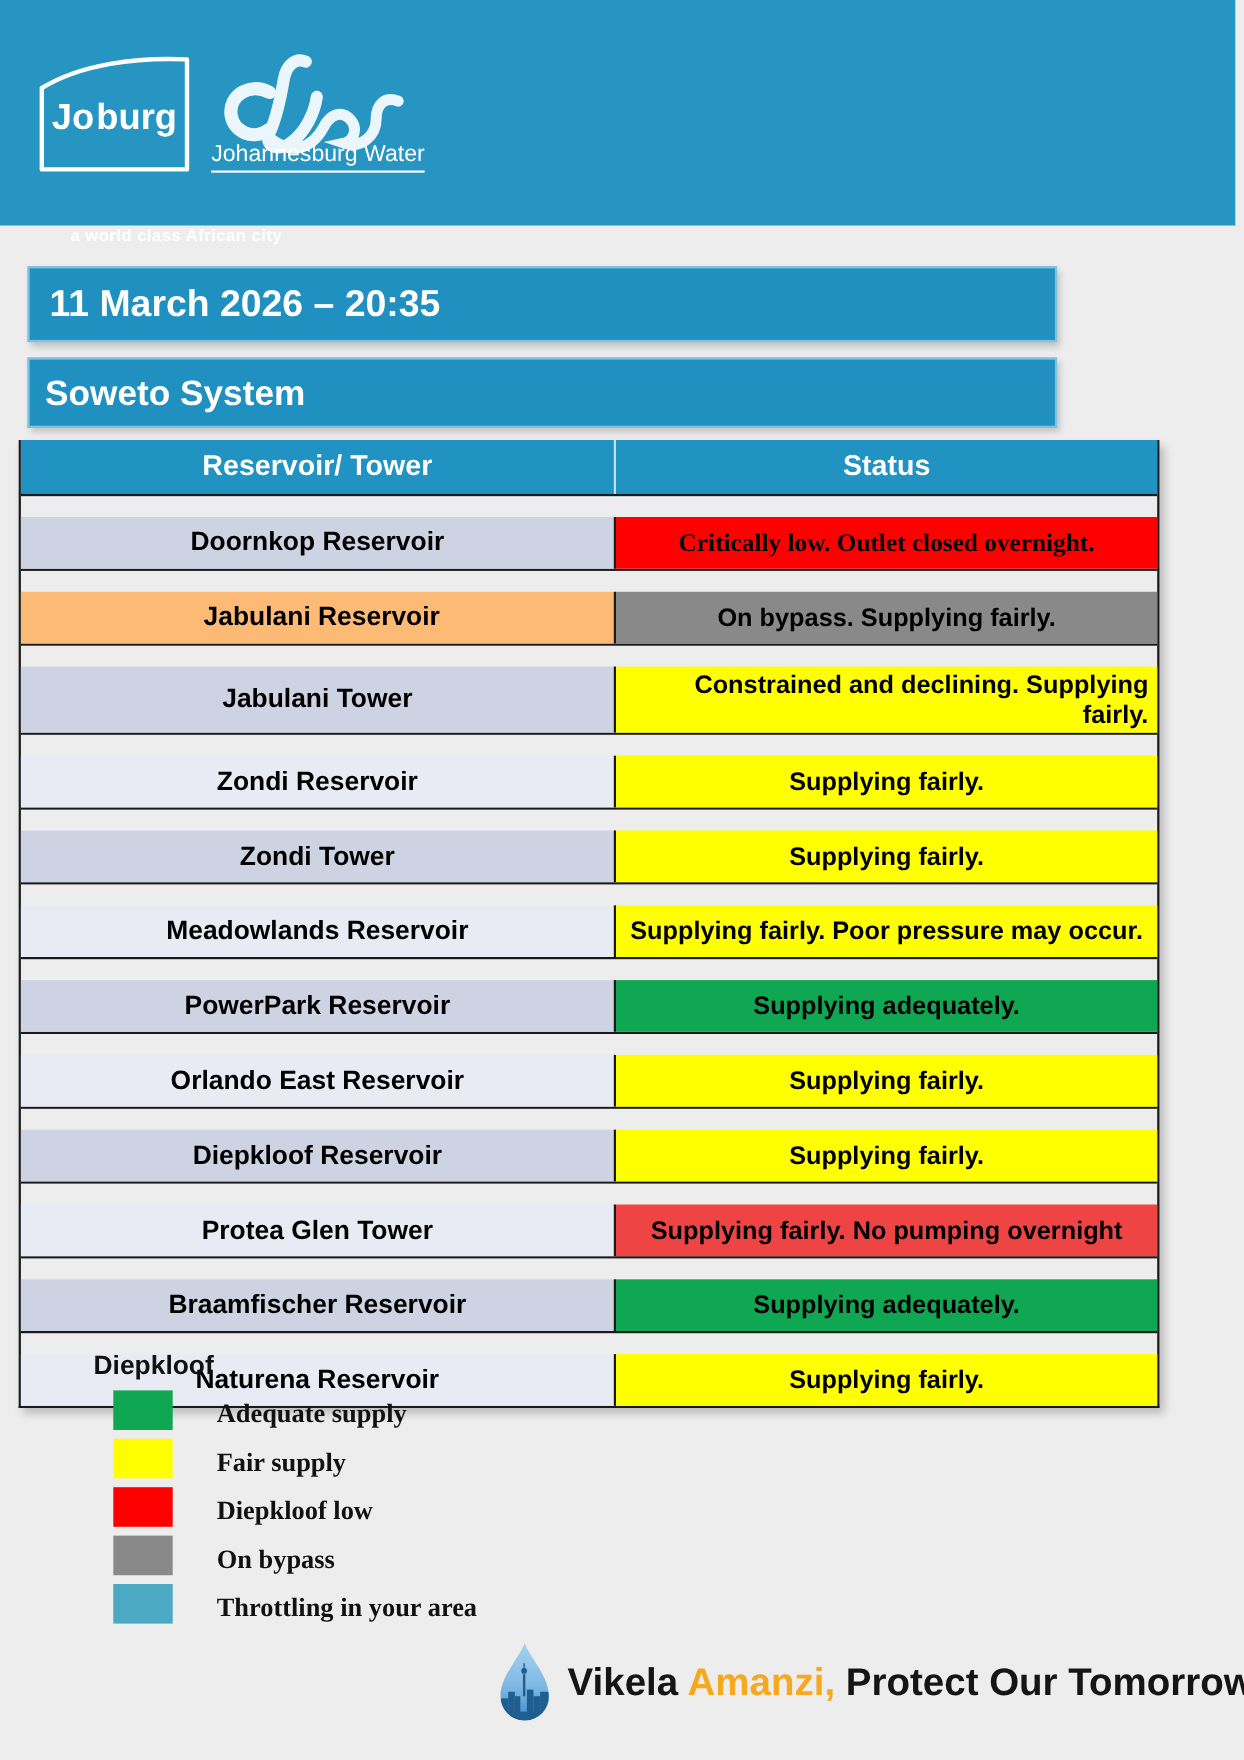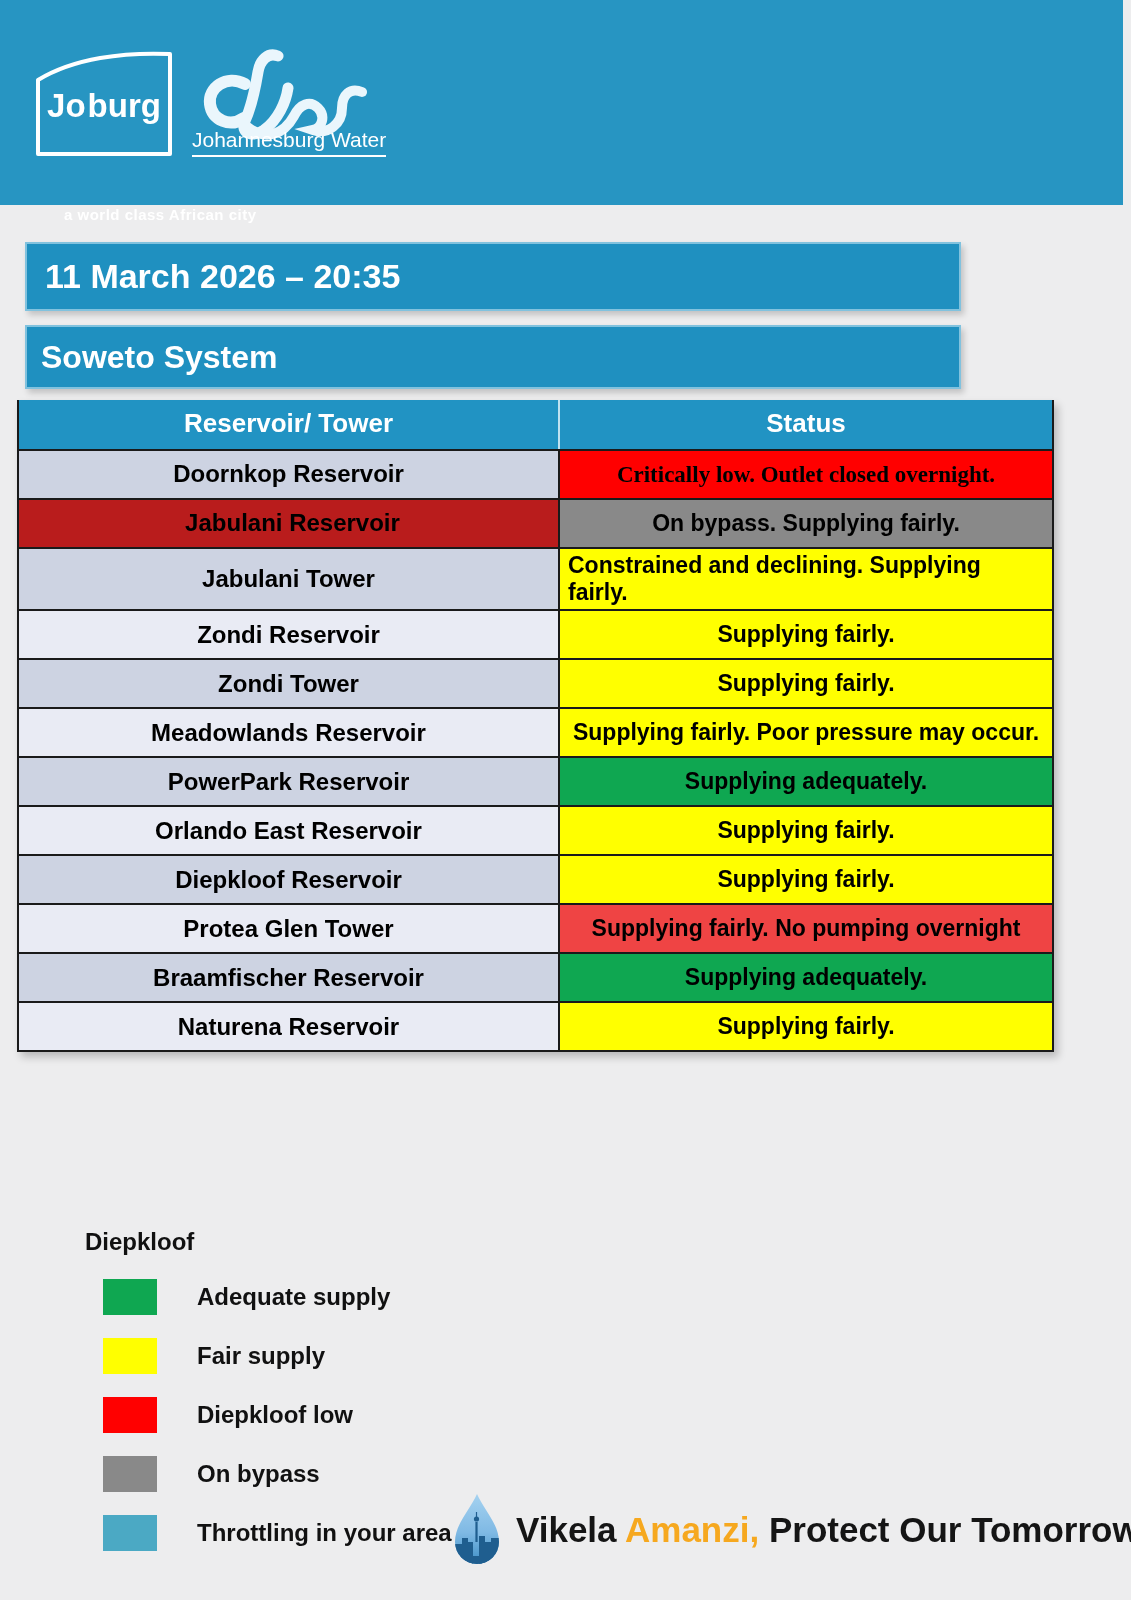--- a/index.html
+++ b/index.html
@@ -60,30 +60,30 @@
     color:#fff;font-weight:bold;font-size:26px;
     padding-top:8px;min-height:49px;box-sizing:border-box;
     display:flex;justify-content:center;align-items:flex-start;
   }
   .thead .hcell:first-child{width:541px;border-right:2px solid #BFE2F0;}
   .thead .hcell:last-child{flex:1;}
   .trow{display:flex;border-bottom:2px solid #1A1A1A;}
   .trow:last-child{border-bottom:none;}
   .cell{
     display:flex;align-items:center;justify-content:center;
-    text-align:left;box-sizing:border-box;
+    text-align:right;box-sizing:border-box;
     color:#000;font-weight:bold;min-height:47px;
-    padding:3px 8px;line-height:1.18;
+    padding:3px 8px;line-height:1.18;margin-top:19px;
   }
   .namecell{width:541px;border-right:2px solid #1A1A1A;font-size:24px;}
   .statuscell{flex:1;font-size:23px;}
   
   .legend{position:absolute;left:85px;top:1228px;}
   .legend-title{font-size:24px;font-weight:bold;color:#111;margin-bottom:8px;}
-  .legend-row{display:flex;align-items:center;margin:23px 0 6px 18px;}
+  .legend-row{display:flex;align-items:flex-end;margin:8px 0 6px 18px;font-family:Liberation Serif, serif;}
   .swatch{width:54px;height:36px;display:inline-block;flex:0 0 auto;}
   .legend-label{font-size:24px;font-weight:bold;color:#111;margin-left:40px;white-space:nowrap;}
   
   .footer{
     position:absolute;left:452px;top:1492px;
     display:flex;align-items:center;
   }
   .footer-text{font-size:35px;font-weight:bold;color:#151515;white-space:nowrap;margin-left:14px;}
   .footer-text .hl{font-weight:bold;}
 </style>
@@ -133,21 +133,21 @@
   <div class="thead">
     <div class="hcell">Reservoir/ Tower</div>
     <div class="hcell">Status</div>
   </div>
   <div>
       <div class="trow">
         <div class="cell namecell" style="background: rgb(205, 211, 226);">Doornkop Reservoir</div>
         <div class="cell statuscell" style="background: rgb(255, 0, 0); font-family: Liberation Serif, serif;">Critically low. Outlet closed overnight.</div>
       </div>
       <div class="trow">
-        <div class="cell namecell" style="background: #b91c1c; padding-left: 16px;">Jabulani Reservoir</div>
+        <div class="cell namecell" style="background: #fdba74; padding-left: 16px;">Jabulani Reservoir</div>
         <div class="cell statuscell" style="background: rgb(137, 137, 137);">On bypass. Supplying fairly.</div>
       </div>
       <div class="trow">
         <div class="cell namecell" style="background: rgb(205, 211, 226);">Jabulani Tower</div>
         <div class="cell statuscell" style="background: rgb(255, 255, 0);">Constrained and declining. Supplying fairly.</div>
       </div>
       <div class="trow">
         <div class="cell namecell" style="background: rgb(233, 235, 244);">Zondi Reservoir</div>
         <div class="cell statuscell" style="background: rgb(255, 255, 0);">Supplying fairly.</div>
       </div>

